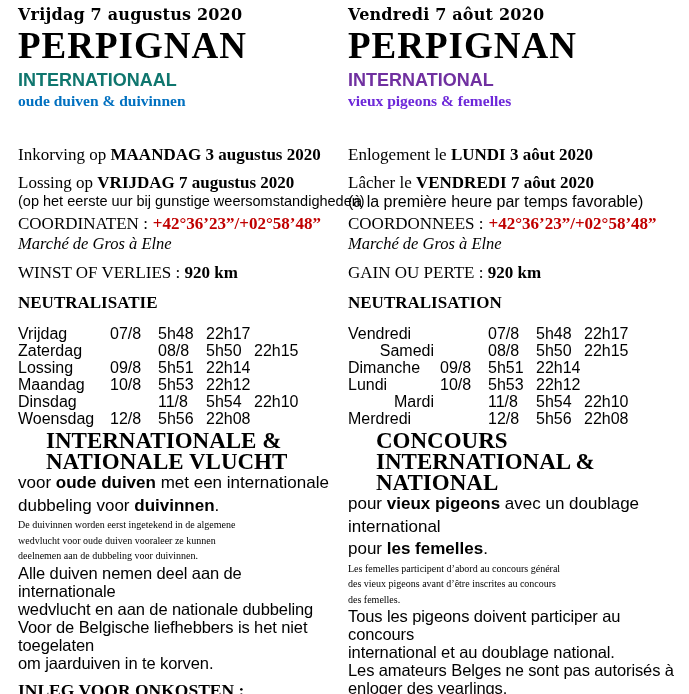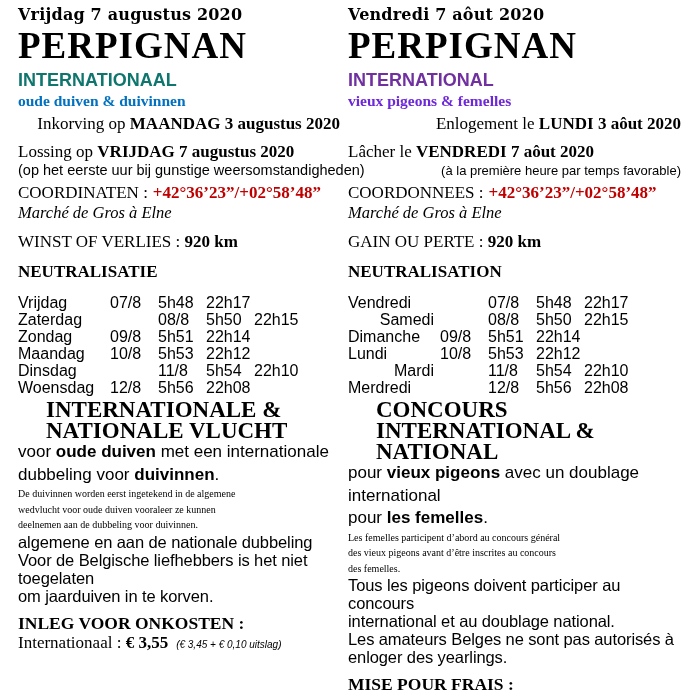--- a/index.html
+++ b/index.html
@@ -8,24 +8,24 @@
   .page { display:flex; padding-top:5px; font-family:"Liberation Serif", serif; }
   .col { width:322px; margin-left:18px; }
   .col.right { width:333px; margin-left:8px; }
 
   .dateline { font-family:"DejaVu Serif", serif; font-weight:bold; font-size:16px; line-height:20px; letter-spacing:.2px; }
   .title { font-family:"Liberation Serif", serif; font-weight:bold; font-size:37px; line-height:40px; letter-spacing:1px; margin-top:1px; }
   .category { font-family:"Liberation Sans", sans-serif; font-weight:bold; font-size:18px; line-height:21px; margin-top:4px; }
   .subtitle { font-weight:bold; font-size:15.5px; line-height:18px; margin-top:1px; }
 
   .mixline { font-size:17px; line-height:20px; }
-  .basketing { margin-top:4px;text-align:right; }
+  .basketing { margin-top:35px; }
   .release { margin-top:8px; }
   .release-note { font-family:"Liberation Sans", sans-serif; font-size:14.5px; line-height:17px; white-space:nowrap; }
-  .col.right .release-note { font-size:13px; text-align:right; }
+  .col.right .release-note { font-size:16px; }
 
   .coords { margin-top:4px; font-size:17px; line-height:20px; }
   .coordval { font-weight:bold; margin-left:5px; }
   .location { font-style:italic; font-size:16.5px; line-height:19px; }
   .distance { margin-top:10px; font-size:17px; line-height:20px; }
 
   .nheading { font-weight:bold; font-size:17px; line-height:20px; margin-top:10px; }
   .ntable { margin-top:12px; font-family:"Liberation Sans", sans-serif; font-size:16px; }
   .nrow { display:grid; grid-template-columns:92px 48px 48px 48px 48px; line-height:17px; }
   .ncell.indent { text-align:right; padding-right:6px; }
@@ -78,21 +78,21 @@
           <div class="ncell"></div>
         </div>
         <div class="nrow">
           <div class="ncell day">Zaterdag</div>
           <div class="ncell"></div>
           <div class="ncell">08/8</div>
           <div class="ncell">5h50</div>
           <div class="ncell">22h15</div>
         </div>
         <div class="nrow">
-          <div class="ncell day">Zondag</div>
+          <div class="ncell day">Lossing</div>
           <div class="ncell">09/8</div>
           <div class="ncell">5h51</div>
           <div class="ncell">22h14</div>
           <div class="ncell"></div>
         </div>
         <div class="nrow">
           <div class="ncell day">Maandag</div>
           <div class="ncell">10/8</div>
           <div class="ncell">5h53</div>
           <div class="ncell">22h12</div>
@@ -120,21 +120,22 @@
     </div>
     <div class="fintro">
       <span>dubbeling voor </span><b>duivinnen</b><span>.</span>
     </div>
     <div class="fnote">
       <div>De duivinnen worden eerst ingetekend in de algemene</div>
       <div>wedvlucht voor oude duiven vooraleer ze kunnen</div>
       <div>deelnemen aan de dubbeling voor duivinnen.</div>
     </div>
     <div class="fsans">
-      <div>algemene en aan de nationale dubbeling</div>
+      <div>Alle duiven nemen deel aan de internationale</div>
+      <div>wedvlucht en aan de nationale dubbeling</div>
     </div>
     <div class="fsans">
       <div>Voor de Belgische liefhebbers is het niet toegelaten</div>
       <div>om jaarduiven in te korven.</div>
     </div>
 
     <div class="feesh">INLEG VOOR ONKOSTEN :</div>
     <div class="feeline">
       <span>Internationaal : </span><b>€ 3,55</b><span class="fee-ital">(€ 3,45 + € 0,10 uitslag)</span>
     </div>

